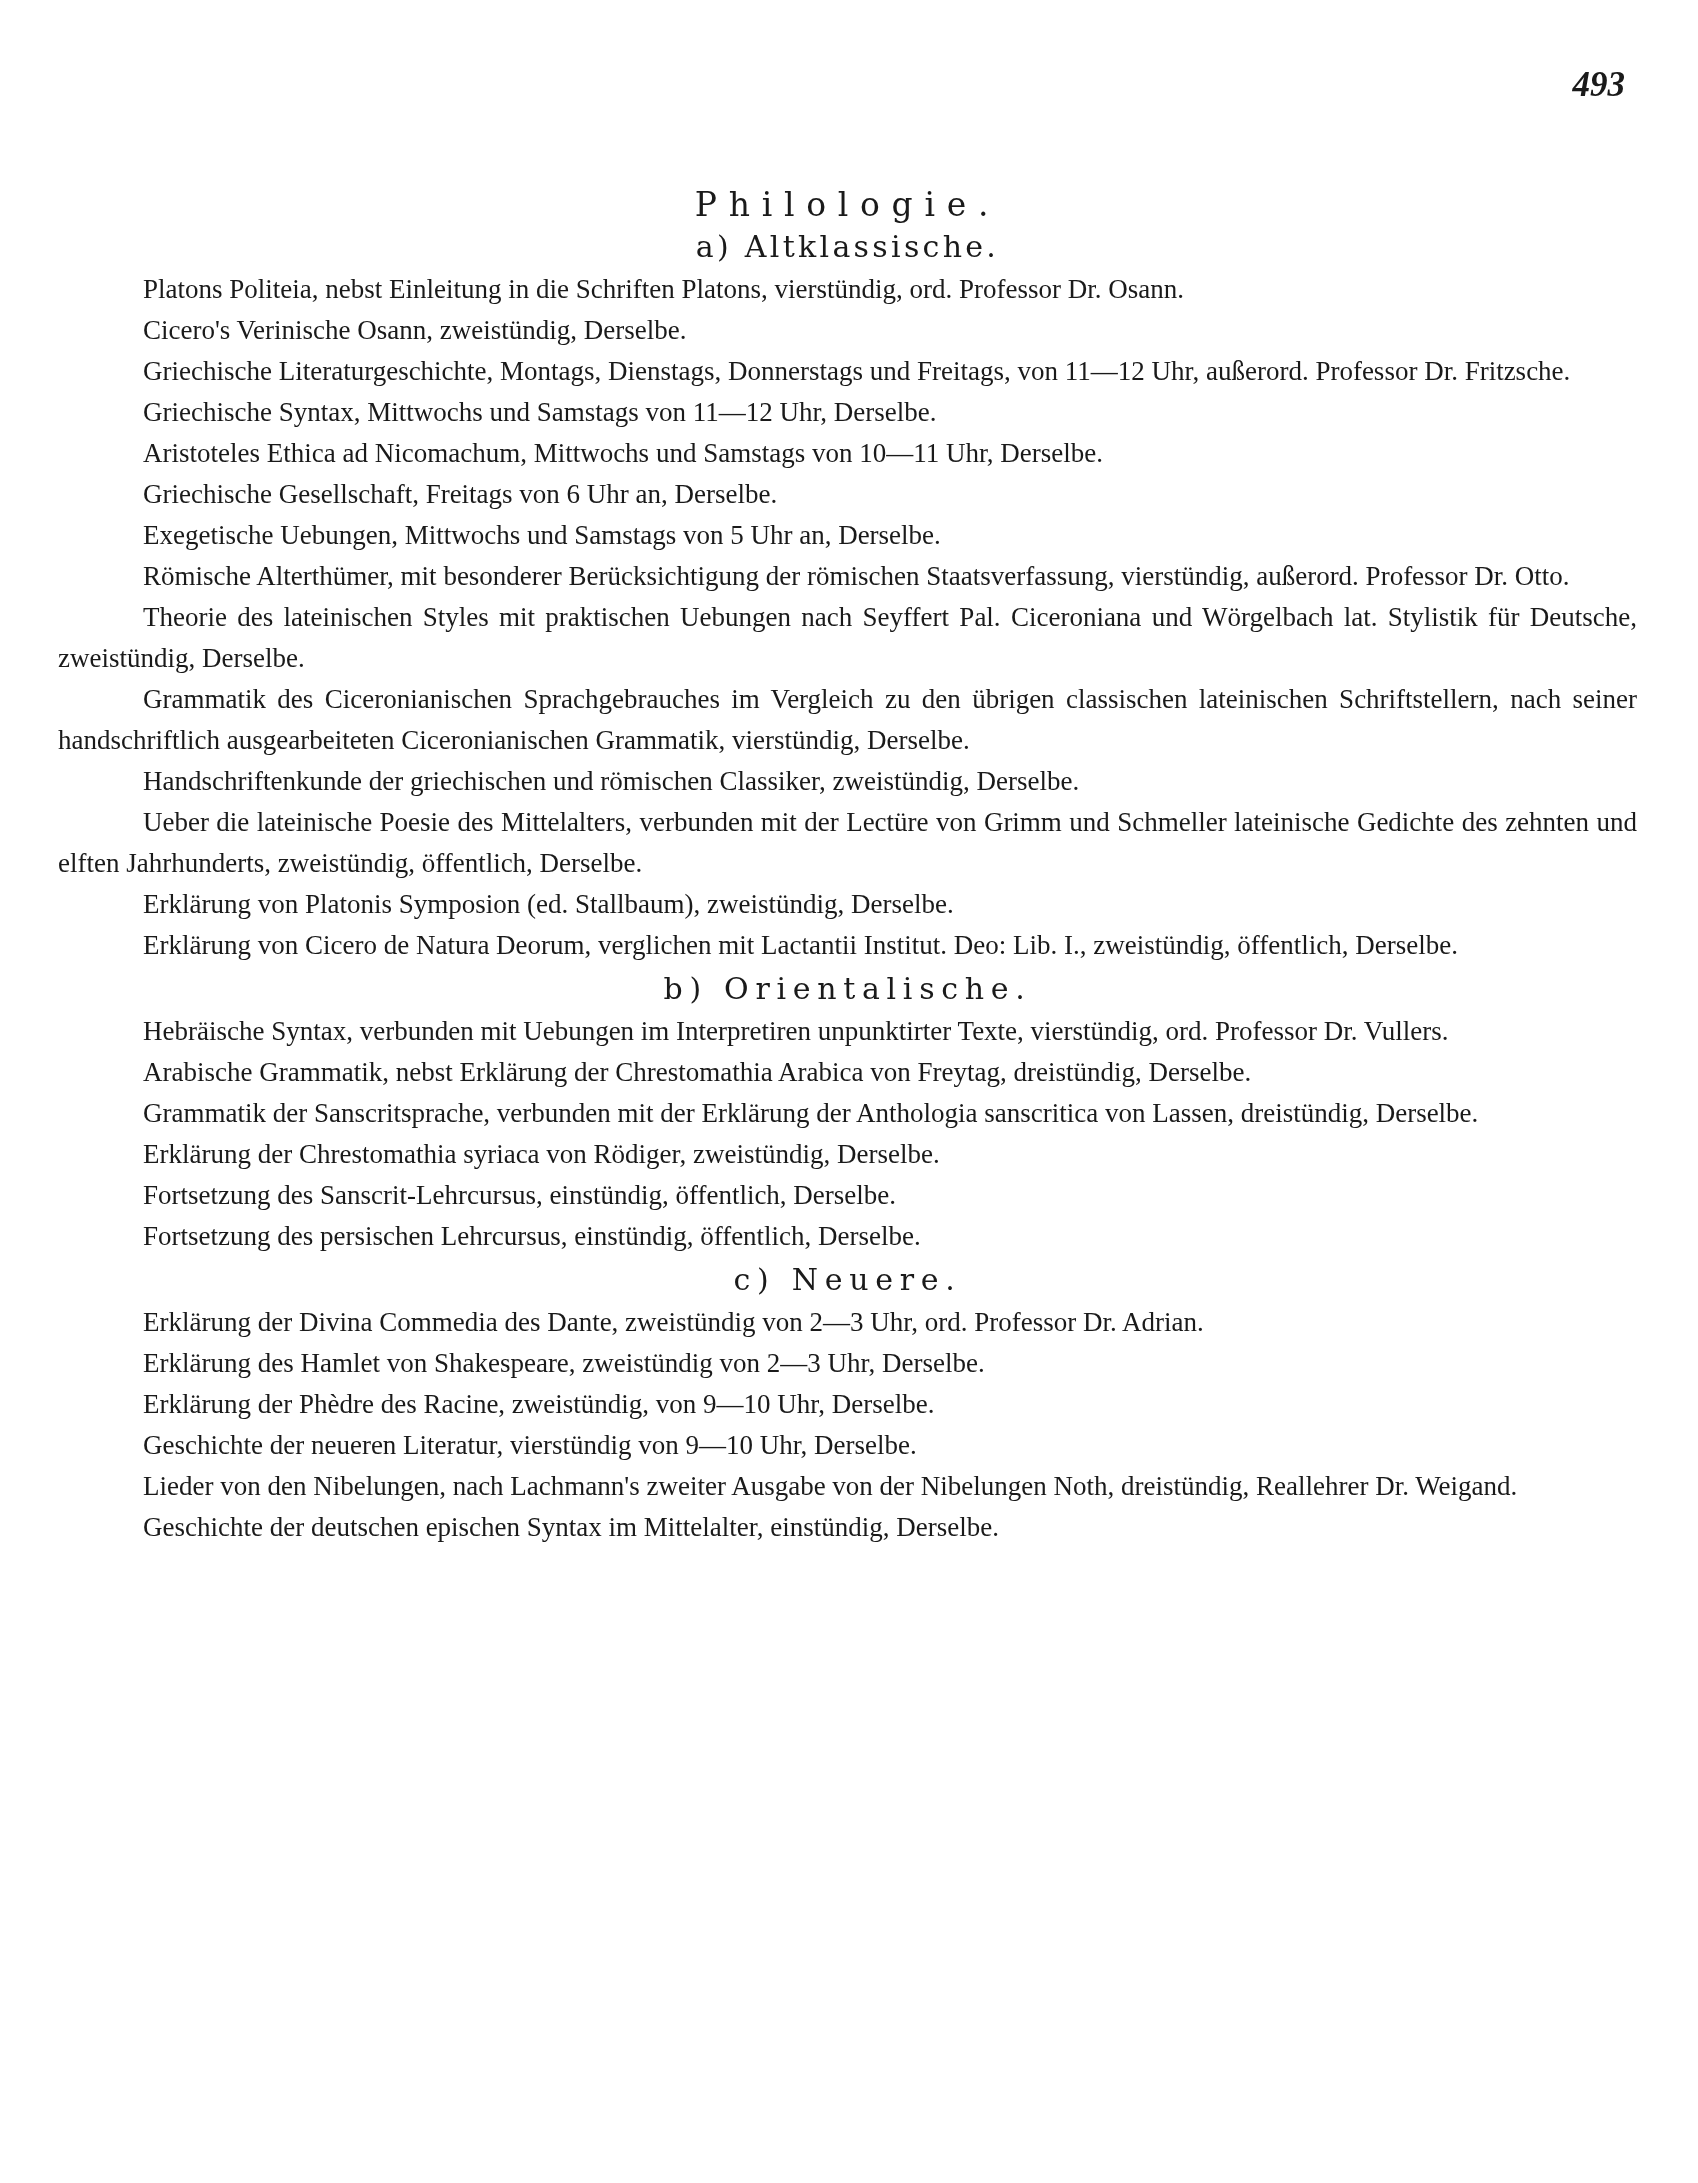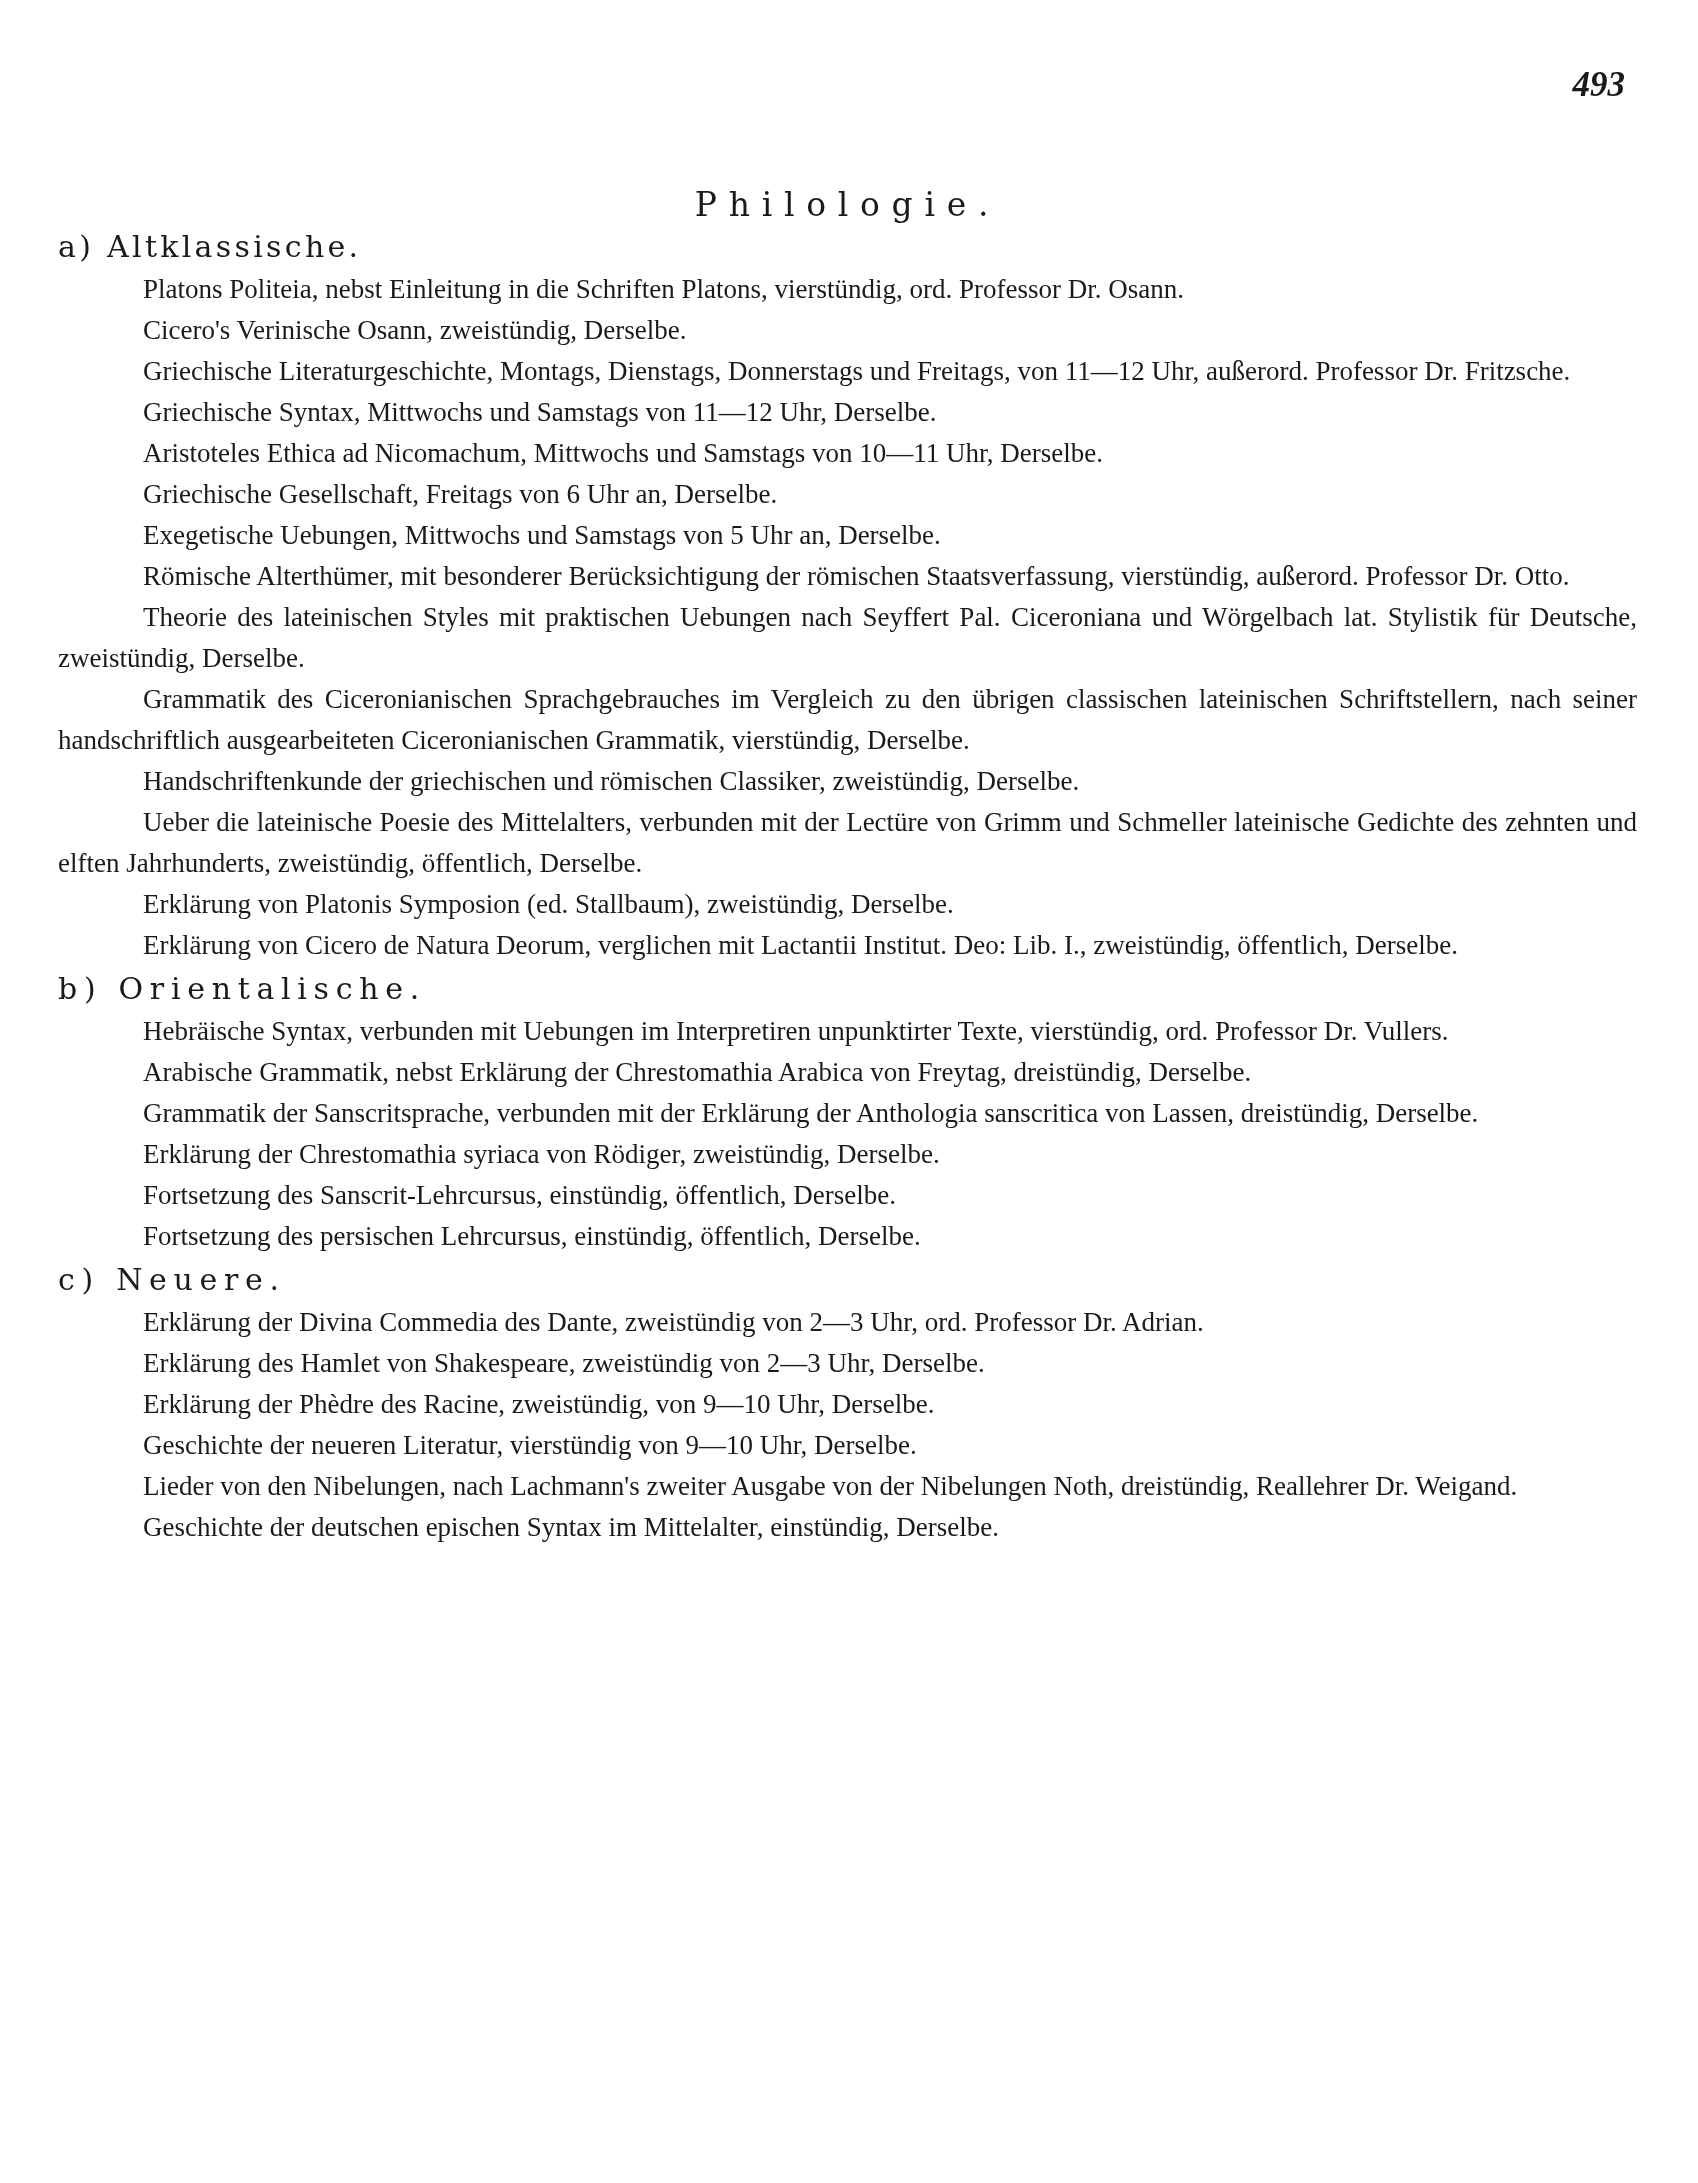--- a/index.html
+++ b/index.html
@@ -2,21 +2,21 @@
 <html style="font-size:13.4px"><head>
 <meta charset="utf-8">
 <style>
   html, body { margin: 0; padding: 0; background: #ffffff; }
   body { width: 1698px; height: 2183px; position: relative; overflow: hidden;
          font-family: "DejaVu Serif", "Liberation Serif", serif; color: #1a1a1a; }
   .page-number { position: absolute; top: 65px; right: 73px; font-size: 35px; font-weight: bold;
                  font-family: "Liberation Serif", serif; font-style: italic; }
   .content { position: absolute; left: 58px; top: 166px; width: 1579px; margin-top: 12px; }
   .h1 { text-align: center; font-size: 33px; letter-spacing: 11.7px; margin: 6.7px 0 3.3px 0; }
-  .h2 { text-align: left; font-size: 30px; letter-spacing: 3.3px; margin: 5px 0 5px 0; }
+  .h2 { text-align: center; font-size: 30px; letter-spacing: 3.3px; margin: 5px 0 5px 0; }
   .h2.spaced { letter-spacing: 6.7px; }
   .entry { font-size: 27px; line-height: 41px; text-align: justify; text-indent: 85px; margin: 0; font-family: Liberation Serif, serif; }
 </style>
 </head>
 <body>
 
 <div class="page-number">493</div>
 
 <div class="content">
   <div class="h1">Philologie.</div>

